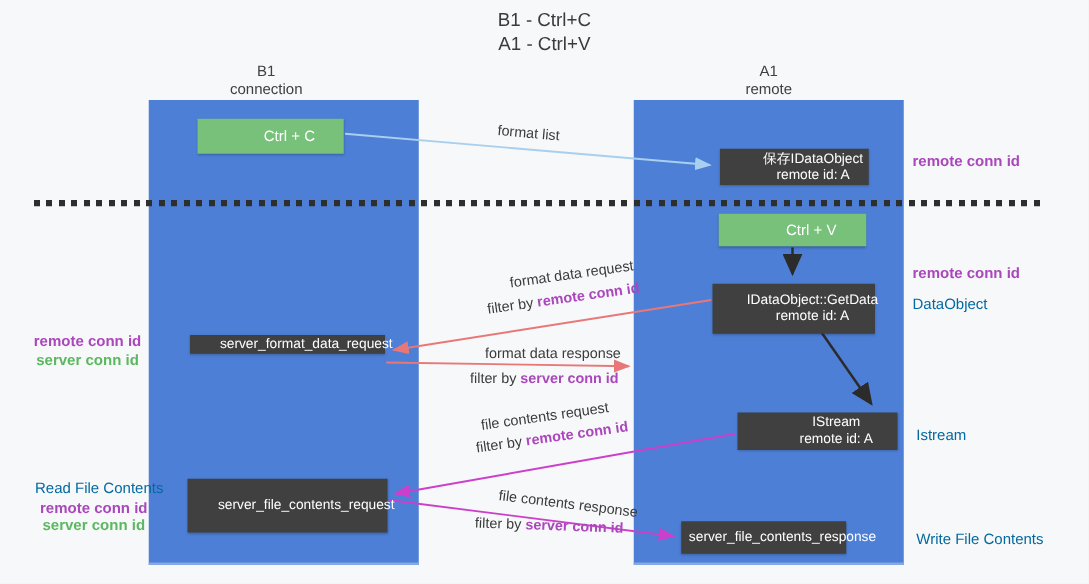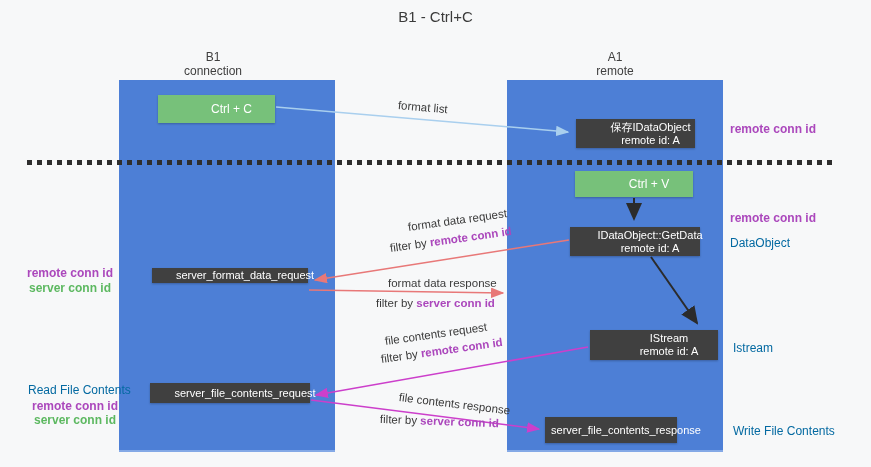--- a/index.html
+++ b/index.html
@@ -35,44 +35,45 @@
     color:#fff; font-size:11px; line-height:13px; text-align:center;
     box-shadow:0 1px 2px rgba(0,0,0,0.25);
     white-space:nowrap;
     padding-left:30px;
   }
   .box.green { background:#77c17a; font-size:12px; }
   .box.orange { background:#404040; }
   #box-ctrl-c   { left:158px; top:95px;  width:117px; height:28px; }
   #box-save     { left:576px; top:119px; width:119px; height:29px; }
   #box-ctrl-v   { left:575px; top:171px; width:118px; height:26px; }
-  #box-getdata  { left:570px; top:227px; width:130px; height:29px; }
+  #box-getdata  { left:570px; top:227px; width:130px; height:40px; }
   #box-fmt-req  { left:152px; top:268px; width:156px; height:15px; }
   #box-fmt-res  { left:510px; top:280px; width:155px; height:27px; }
   #box-istream  { left:590px; top:330px; width:128px; height:30px; }
-  #box-file-req { left:150px; top:383px; width:160px; height:20px; }
+  #box-file-req { left:150px; top:383px; width:160px; height:43px; }
   #box-file-res { left:545px; top:417px; width:132px; height:26px; }
   .side-label { position:absolute; font-size:12px; line-height:14px; white-space:nowrap; }
   .purple { color:#ab47bc; font-weight:bold; }
   .greentx { color:#5cb860; font-weight:bold; }
   .dark { color:#0369a1; }
   .arrow-label {
     position:absolute; font-size:11.5px; color:#3b3b3b;
     white-space:nowrap; transform-origin:left center;
   }
   .arrow-label .purple, .arrow-label .greentx { font-size:11.5px; }
   svg#arrows { position:absolute; left:0; top:0; pointer-events:none; }
 </style>
 </head>
 <body>
 
 <div id="stage">
 
   <div class="title">
     <div>B1 - Ctrl+C</div>
+    <div>A1 - Ctrl+V</div>
   </div>
 
   <div class="lane-header left">
     <div>B1</div>
     <div>connection</div>
   </div>
   <div class="lane-header right">
     <div>A1</div>
     <div>remote</div>
   </div>

